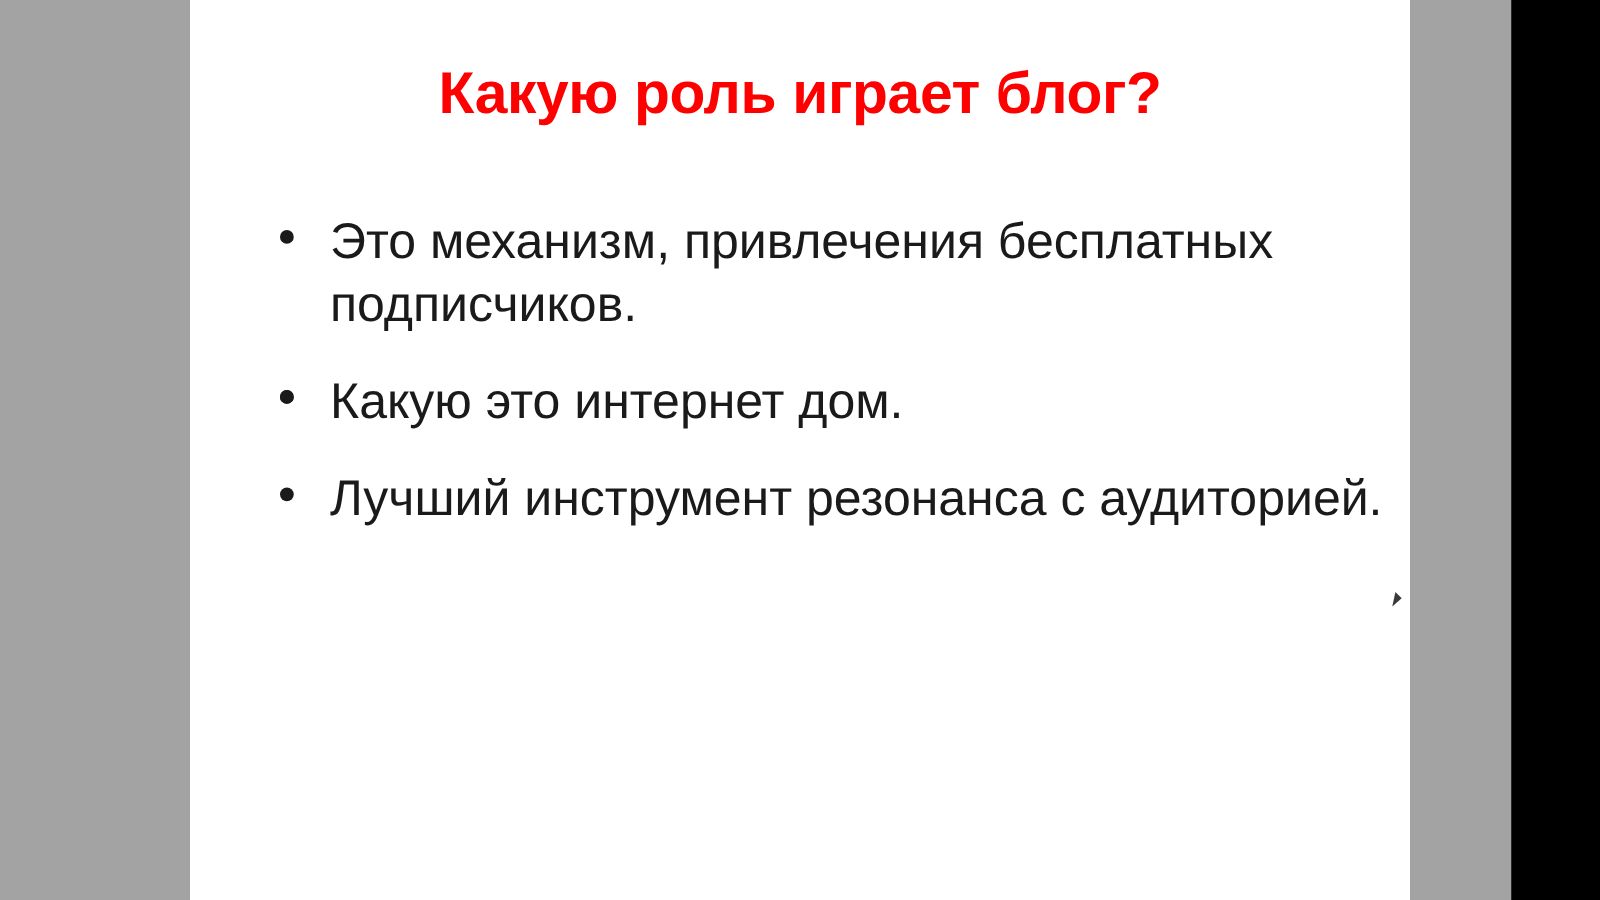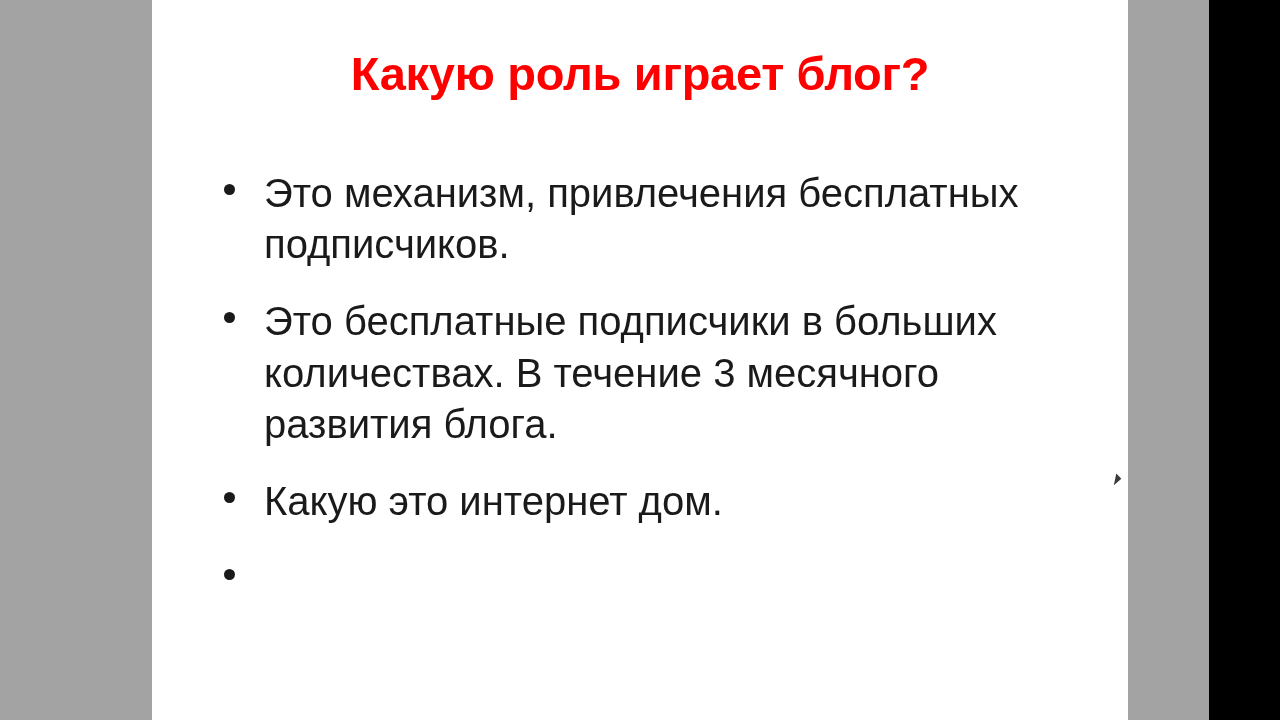--- a/index.html
+++ b/index.html
@@ -97,27 +97,27 @@
 
     <div class="slide-title">Какую роль играет блог?</div>
 
     <ul class="bullet-list">
       <li class="bullet-item">
         <span class="dot"></span>
         <span>Это механизм, привлечения бесплатных подписчиков.</span>
       </li>
       <li class="bullet-item">
         <span class="dot"></span>
-        <span>Это бесплатные подписчики в больших количествах. В течение 3 месячного развития блога.</span>
       </li>
       <li class="bullet-item">
         <span class="dot"></span>
         <span>Какую это интернет дом.</span>
       </li>
       <li class="bullet-item">
         <span class="dot"></span>
+        <span>Лучший инструмент резонанса с аудиторией.</span>
       </li>
     </ul>
 
   </div>
 
   <div class="cursor"></div>
 </div>
 
 </body></html>

